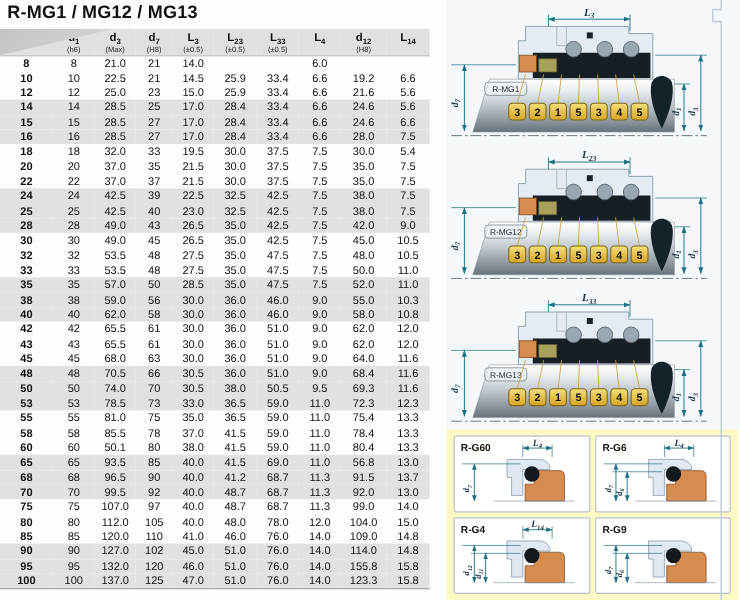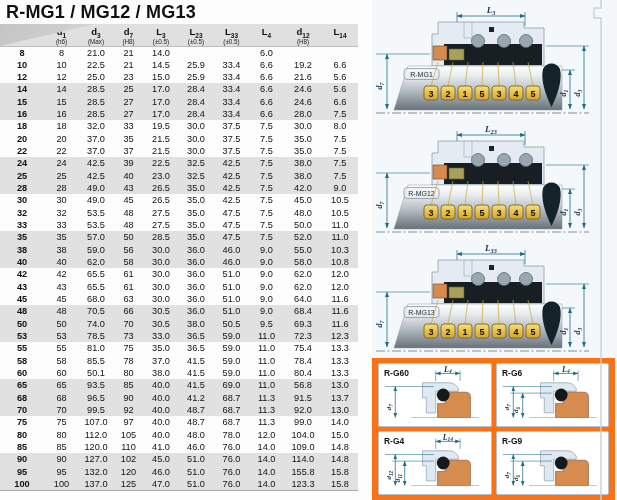--- a/index.html
+++ b/index.html
@@ -1,38 +1,38 @@
 <!DOCTYPE html>
 <html><head>
 <meta charset="utf-8">
 <style>
   * { margin:0; padding:0; box-sizing:border-box; }
   html,body { background:#fff; }
   body { font-family:"Liberation Sans", sans-serif; }
   .page { position:relative; width:617px; height:500px; background:#fdfdfd; overflow:hidden; }
 
-  .title { position:absolute; top:2px; left:6px; font-size:18px; font-weight:800; color:#101010; letter-spacing:0.2px; }
+  .title { position:absolute; top:2px; left:6px; font-size:15px; font-weight:800; color:#101010; letter-spacing:0.2px; }
 
   .spec-table { position:absolute; top:24px; left:0; width:358px; border-collapse:collapse; table-layout:fixed; }
   .spec-table th { background:#e0e0e0; height:22px; vertical-align:top; padding-top:2px;
                    font-weight:bold; font-size:9.5px; color:#101010; border-bottom:1px solid #bdbdbd; }
   .spec-table th sub { font-size:6.5px; }
   .h-sub { font-size:6.3px; font-weight:normal; color:#222; line-height:6px; }
   .spec-table td { height:12.33px; line-height:12.33px; font-size:9.2px; text-align:center; color:#111; padding:0; white-space:nowrap; }
   .spec-table td.col0 { font-weight:bold; }
   .spec-table tr.shaded td { background:#e1e1e1; }
   .spec-table tbody tr:last-child td { border-bottom:1px solid #aaa; }
   .corner-overlay { position:absolute; top:24px; left:0; width:95px; height:22px;
                     background:linear-gradient(135deg,#c3c3c3 0%,#cfcfcf 60%,#d9d9d9 100%);
                     clip-path:polygon(0 0,100% 0,0 100%); }
 
   .panel-top { position:absolute; left:372px; top:0; width:245px; height:358px; background:#f5f8fa; padding-top:2px; }
   .panel-top svg { display:block; margin:0 0 1px 2px; }
 
-  .panel-bottom { position:absolute; left:372px; top:358px; width:243px; height:142px; background:#f97316;
+  .panel-bottom { position:absolute; left:372px; top:358px; width:243px; height:142px; background:#fef9c3;
                   display:grid; grid-template-columns:1fr 1fr; grid-template-rows:1fr 1fr; gap:4px; padding:5px 6px; }
   .card { background:#fff; border:1px solid #b6c2cd; border-radius:2px; overflow:hidden; }
   .card svg { width:100%; height:100%; display:block; }
 
   .dimlbl { fill:#17324a; font-style:italic; font-weight:bold; font-family:"Liberation Serif", serif; }
   .page-edge { position:absolute; left:588px; top:0; pointer-events:none; }
 </style>
 </head>
 <body>
 
@@ -187,21 +187,21 @@
         <tr>
           <td class="col0">18</td>
           <td>18</td>
           <td>32.0</td>
           <td>33</td>
           <td>19.5</td>
           <td>30.0</td>
           <td>37.5</td>
           <td>7.5</td>
           <td>30.0</td>
-          <td>8.0</td>
+          <td>5.4</td>
         </tr>
         <tr>
           <td class="col0">20</td>
           <td>20</td>
           <td>37.0</td>
           <td>35</td>
           <td>21.5</td>
           <td>30.0</td>
           <td>37.5</td>
           <td>7.5</td>

